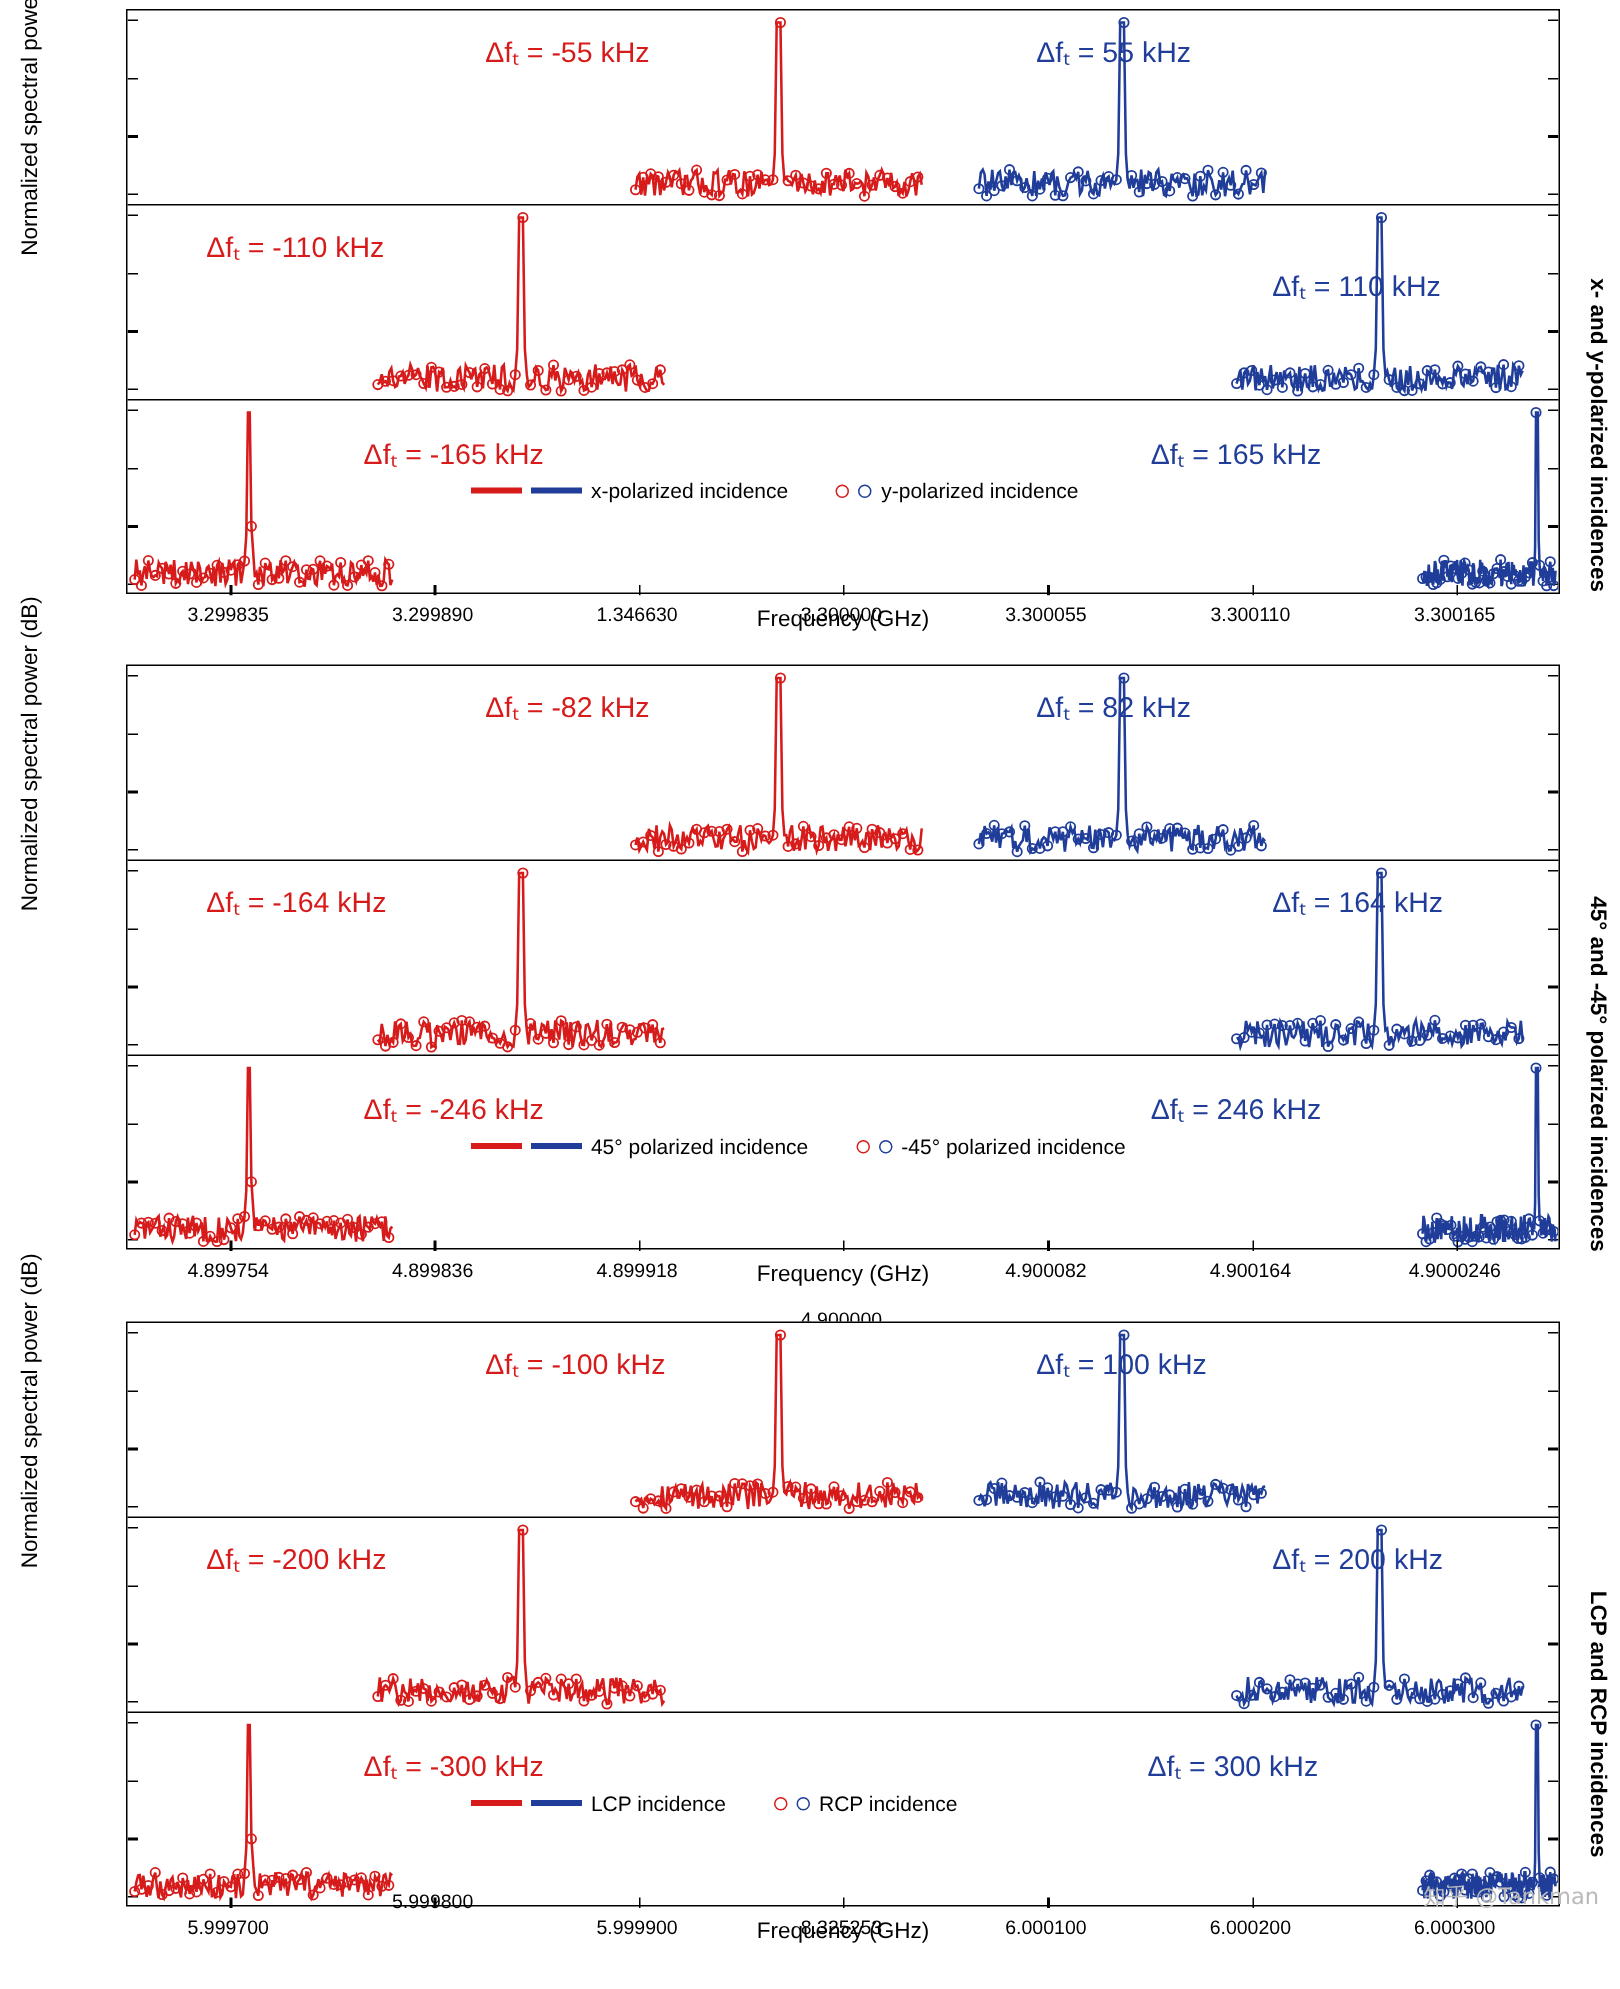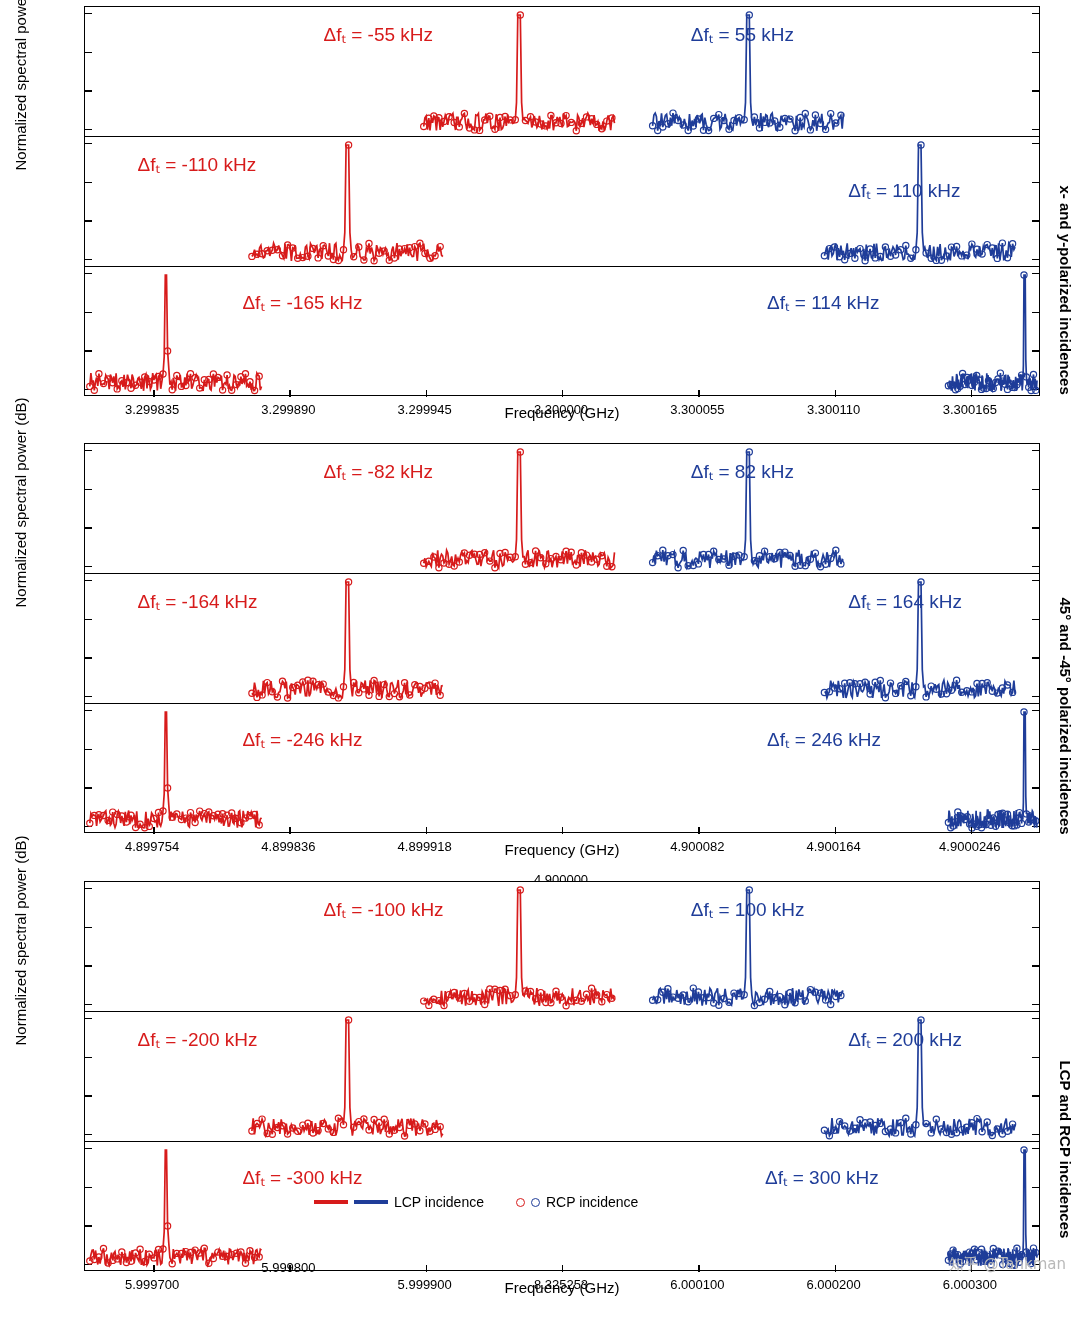--- a/index.html
+++ b/index.html
@@ -424,36 +424,44 @@
               <circle cx="936.6" cy="108.1" r="3.1" fill="none" stroke-width="1.2"></circle>
               <circle cx="939.0" cy="8.0" r="3.1" fill="none" stroke-width="1.2"></circle>
               <circle cx="941.4" cy="109.9" r="3.1" fill="none" stroke-width="1.2"></circle>
               <circle cx="943.7" cy="120.3" r="3.1" fill="none" stroke-width="1.2"></circle>
               <circle cx="946.1" cy="123.5" r="3.1" fill="none" stroke-width="1.2"></circle>
               <circle cx="948.5" cy="107.5" r="3.1" fill="none" stroke-width="1.2"></circle>
               <circle cx="950.8" cy="123.4" r="3.1" fill="none" stroke-width="1.2"></circle>
             </g>
           </svg>
           <div class="ann red" style="left: 157.41px; top: 22px;">Δfₜ = -165 kHz</div>
-          <div class="ann blue" style="left: 682.11px; top: 22px;">Δfₜ = 114 kHz</div>
+          <div class="ann blue" style="left: 682.11px; top: 22px;">Δfₜ = 165 kHz</div>
+          <div class="legend" style="left: 228.96px; top: 52px;">
+            <span class="leg-line red"></span>
+            <span class="leg-line blue"></span>
+            <span style="margin-right:26px">x-polarized incidence</span>
+            <span class="leg-ring"></span>
+            <span class="leg-ring blue"></span>
+            <span>y-polarized incidence</span>
+          </div>
           <div class="xtickmark" style="left: 68.1429px;"></div>
           <div class="xtickmark" style="left: 204.429px;"></div>
           <div class="xtickmark" style="left: 340.714px;"></div>
           <div class="xtickmark" style="left: 477px;"></div>
           <div class="xtickmark" style="left: 613.286px;"></div>
           <div class="xtickmark" style="left: 749.571px;"></div>
           <div class="xtickmark" style="left: 885.857px;"></div>
         </div>
       </div>
     <div class="xaxis-title" style="top:404px;left:84px;width:956px;">
       <span>Frequency (GHz)</span>
     </div>
   <div class="xticklabel" style="left: 152.143px; top: 402px;">3.299835</div>
       <div class="xticklabel" style="left: 288.429px; top: 402px;">3.299890</div>
-      <div class="xticklabel" style="left: 424.714px; top: 402px;">3.299945</div>
+      <div class="xticklabel" style="left: 424.714px; top: 402px;">1.346630</div>
       <div class="xticklabel" style="left: 561px; top: 402px;">3.300000</div>
       <div class="xticklabel" style="left: 697.286px; top: 402px;">3.300055</div>
       <div class="xticklabel" style="left: 833.571px; top: 402px;">3.300110</div>
       <div class="xticklabel" style="left: 969.857px; top: 402px;">3.300165</div>
     </div>
 
   <div class="group" id="group2">
     <div class="ylabel" style="top:150px;">
       <span>Normalized spectral power (dB)</span>
     </div>
@@ -741,20 +749,28 @@
               <circle cx="939.0" cy="8.0" r="3.1" fill="none" stroke-width="1.2"></circle>
               <circle cx="941.4" cy="109.9" r="3.1" fill="none" stroke-width="1.2"></circle>
               <circle cx="943.7" cy="118.1" r="3.1" fill="none" stroke-width="1.2"></circle>
               <circle cx="946.1" cy="113.5" r="3.1" fill="none" stroke-width="1.2"></circle>
               <circle cx="948.5" cy="115.8" r="3.1" fill="none" stroke-width="1.2"></circle>
               <circle cx="950.8" cy="117.0" r="3.1" fill="none" stroke-width="1.2"></circle>
             </g>
           </svg>
           <div class="ann red" style="left: 157.41px; top: 22px;">Δfₜ = -246 kHz</div>
           <div class="ann blue" style="left: 682.11px; top: 22px;">Δfₜ = 246 kHz</div>
+          <div class="legend" style="left: 228.96px; top: 52px;">
+            <span class="leg-line red"></span>
+            <span class="leg-line blue"></span>
+            <span style="margin-right:26px">45° polarized incidence</span>
+            <span class="leg-ring"></span>
+            <span class="leg-ring blue"></span>
+            <span>-45° polarized incidence</span>
+          </div>
           <div class="xtickmark" style="left: 68.1429px;"></div>
           <div class="xtickmark" style="left: 204.429px;"></div>
           <div class="xtickmark" style="left: 340.714px;"></div>
           <div class="xtickmark" style="left: 477px;"></div>
           <div class="xtickmark" style="left: 613.286px;"></div>
           <div class="xtickmark" style="left: 749.571px;"></div>
           <div class="xtickmark" style="left: 885.857px;"></div>
         </div>
       </div>
     <div class="xaxis-title" style="top:404px;left:84px;width:956px;">

